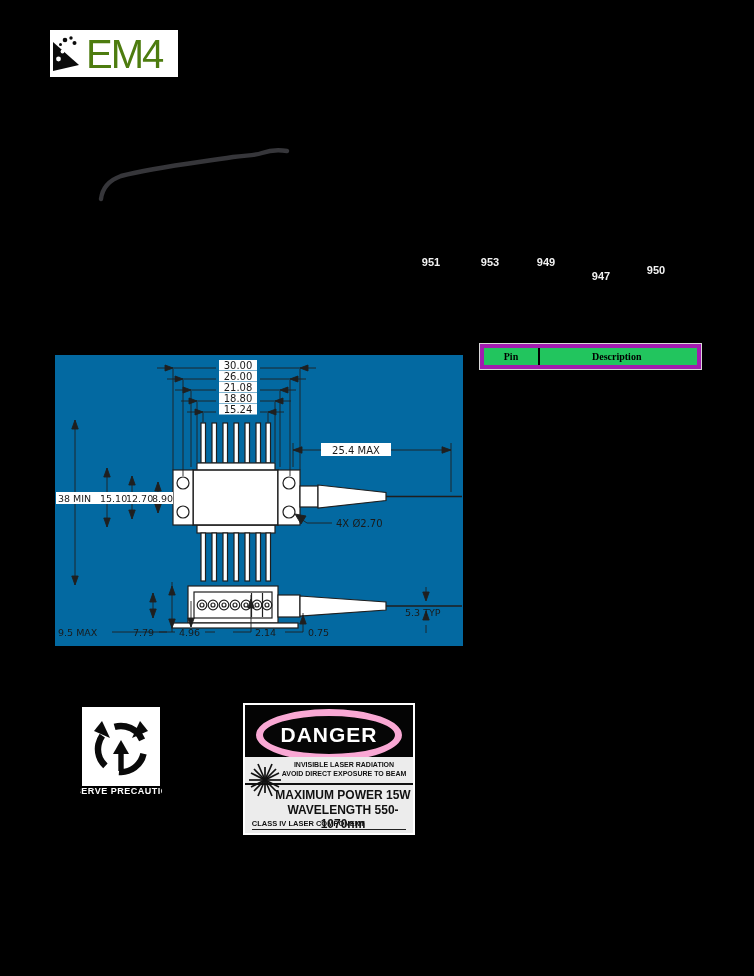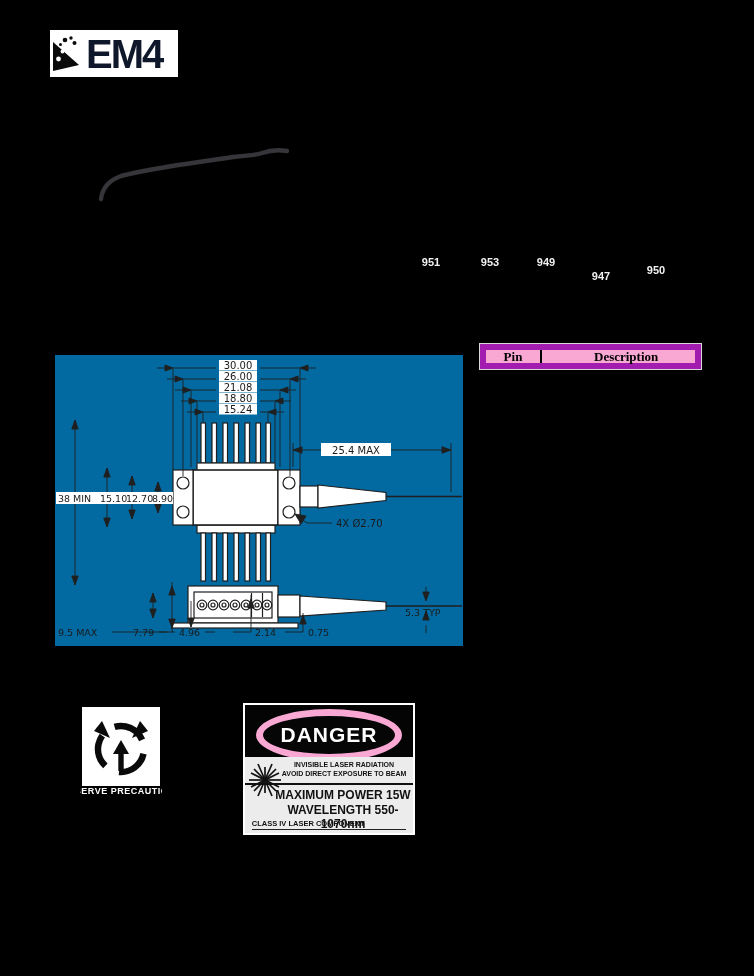--- a/index.html
+++ b/index.html
@@ -5,33 +5,33 @@
   html,body{margin:0;padding:0;}
   body{
     width:754px;height:976px;position:relative;overflow:hidden;
     background:#000;
     font-family:"Liberation Sans", sans-serif;
   }
   .abs{position:absolute;}
 
   
   .logo-box{left:50px;top:30px;width:128px;height:47px;background:#fff;display:flex;align-items:center;}
-  .logo-text{font-weight:bold;font-size:40px;letter-spacing:-2px;color:#0f172a;line-height:1;margin-left:2px;}
+  .logo-text{font-weight:normal;font-size:40px;letter-spacing:-2px;color:#4d7c0f;line-height:1;margin-left:2px;}
 
   
   .tok{top:256px;width:30px;height:14px;color:#fff;font-size:11px;font-weight:bold;text-align:center;opacity:.95;}
 
   
   .drawing-box{left:55px;top:355px;width:408px;height:291px;background:#0369a1;}
   svg text{font-family:"DejaVu Sans", sans-serif;fill:#1a1a1a;}
 
   
-  .pin-table{left:480px;top:344px;width:221px;height:25px;background:#f9a8d4;
-    border:6px solid #a21caf;box-shadow:0 0 0 1px #d8d8d8;display:flex;box-sizing:border-box;
-    font-family:"Liberation Serif", serif;font-weight:bold;font-size:13px;color:#000;}
+  .pin-table{left:480px;top:344px;width:221px;height:25px;background:#22c55e;
+    border:4px solid #a21caf;box-shadow:0 0 0 1px #d8d8d8;display:flex;box-sizing:border-box;
+    font-family:"Liberation Serif", serif;font-weight:bold;font-size:10px;color:#000;}
   .pin-col{width:54px;border-right:2px solid #000;display:flex;align-items:center;justify-content:center;}
   .desc-col{flex:1;display:flex;align-items:center;padding-left:24px;margin-left:28px;}
 
   
   .esd-box{left:82px;top:707px;width:78px;height:79px;background:#fff;}
   .esd-caption{left:80px;top:786px;width:82px;height:12px;overflow:hidden;display:flex;justify-content:center;
     color:#fff;font-size:9px;font-weight:bold;white-space:nowrap;letter-spacing:.5px;}
 
   
   .danger-label{left:243px;top:703px;width:168px;height:128px;border:2px solid #fff;background:#000;}

